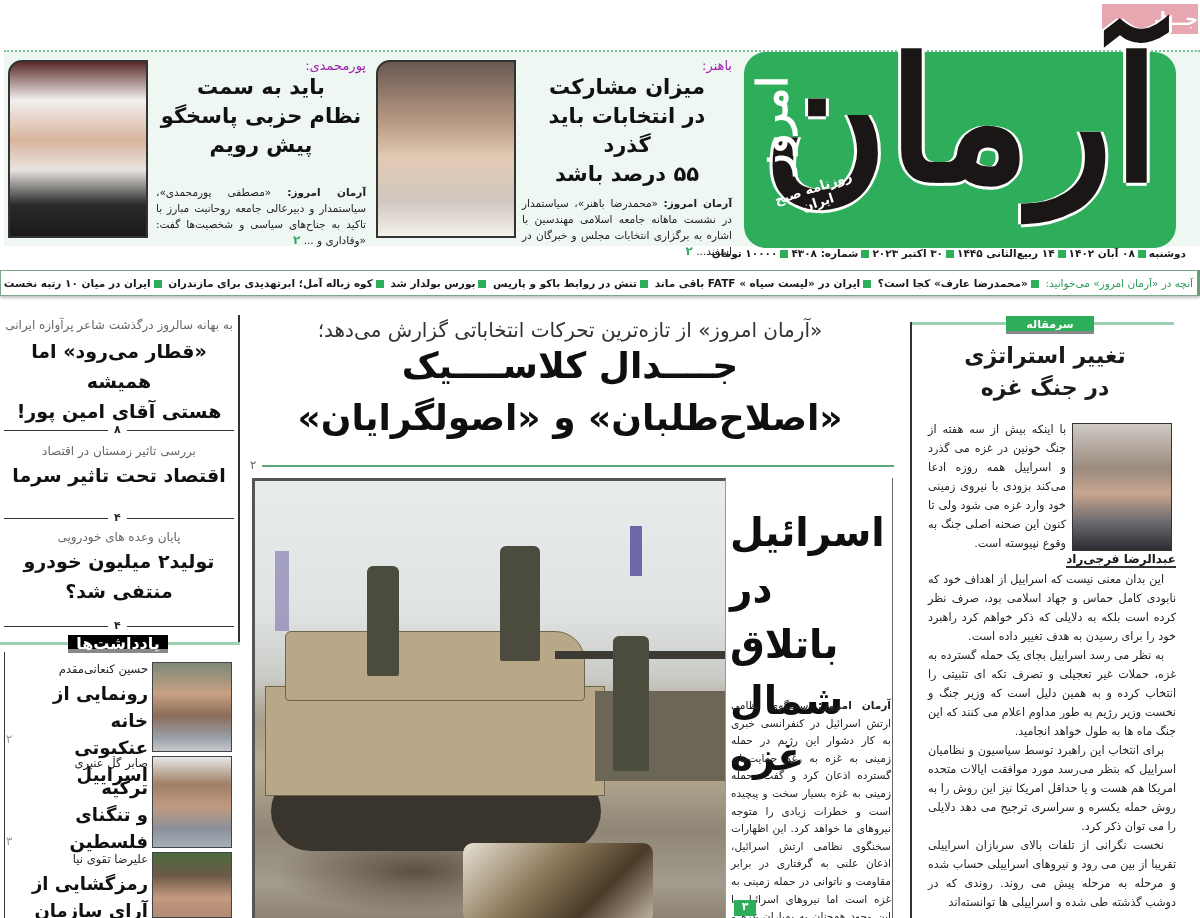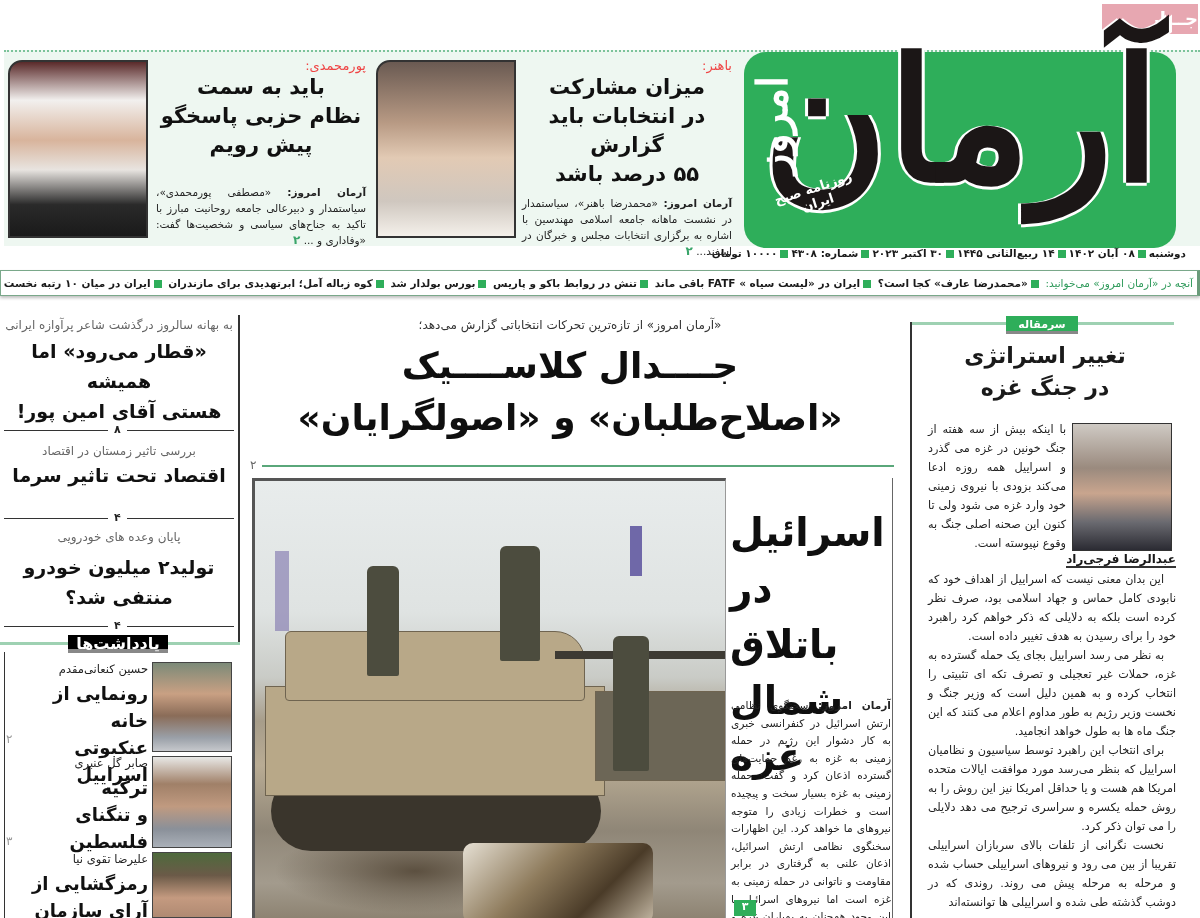--- a/index.html
+++ b/index.html
@@ -42,21 +42,21 @@
     left: 750px; top: 247px; width: 436px; height: 18px;
     font-size: 10.5px; font-weight: bold; color: #1a1a1a; text-align: right; white-space: nowrap;
   }
   .dateline .sq { display: inline-block; width: 8px; height: 8px; background: #2eae5a; margin: 0 3px; vertical-align: middle; }
 
   
   .hstory-photo {
     background: linear-gradient(180deg, #6a5a52 0%, #b89a84 35%, #e2cab4 55%, #cfc7bf 80%, #f4f0ea 100%);
     border: 2px solid #333; border-radius: 14px 0 0 0;
   }
-  .hstory-kicker { font-size: 13px; color: #ef4444; text-align: right; }
+  .hstory-kicker { font-size: 13px; color: #a21caf; text-align: right; }
   .hstory-title { font-size: 21px; font-weight: bold; line-height: 29px; text-align: center; color: #111; }
   .hstory-body { font-size: 10.5px; line-height: 16px; color: #222; text-align: justify; }
   .hstory-body b { font-weight: bold; }
   .pg-num { color: #3aa56a; font-size: 12px; font-weight: bold; }
 
   
   .ticker {
     left: 0; top: 270px; width: 1200px; height: 26px;
     border: 1px solid #7aa88a; border-right: 3px solid #6a9b7a;
     box-shadow: 0 2px 3px rgba(0,0,0,0.25);
@@ -64,35 +64,35 @@
     white-space: nowrap; overflow: hidden; padding-right: 4px; text-align: right;
   }
   .ticker .lead { color: #2e9a5a; font-weight: normal; }
   .ticker .sq { display: inline-block; width: 8px; height: 8px; background: #2eae5a; margin: 0 3px; vertical-align: middle; }
 
   
   .col-rule { background: #333; width: 2px; }
 
   
   .sar-tag {
-    left: 1006px; top: 316px; width: 72px; height: 18px;
+    left: 1006px; top: 316px; width: 88px; height: 18px;
     background: #2eae5a; color: #fff; font-size: 11px; font-weight: bold; text-align: center; line-height: 18px;
     border-bottom: 3px solid #888;
   }
   .sar-line { left: 912px; top: 322px; width: 262px; height: 3px; background: #9ed1b2; }
   .ed-title { left: 914px; top: 340px; width: 262px; font-size: 22px; font-weight: bold; line-height: 32px; text-align: center; }
   .ed-photo {
     left: 1072px; top: 423px; width: 100px; height: 128px; border: 1px solid #333;
     background: linear-gradient(180deg, #cfcac4 0%, #9a8a7e 35%, #c9a58e 55%, #6a6a70 78%, #2b2b33 100%);
   }
   .ed-author { left: 1066px; top: 552px; width: 110px; font-size: 12px; font-weight: bold; text-align: center; border-bottom: 2px solid #333; }
   .ed-body { font-size: 11.2px; line-height: 19px; text-align: justify; color: #222; }
 
   
-  .lead-kicker { left: 290px; top: 318px; width: 560px; font-size: 12px; color: #333; text-align: center; }
+  .lead-kicker { left: 290px; top: 318px; width: 560px; font-size: 20px; color: #333; text-align: center; }
   .lead-title { left: 270px; top: 340px; width: 600px; font-size: 36px; font-weight: bold; line-height: 52px; text-align: center; color: #0f0f0f; }
   .lead-rule { left: 262px; top: 465px; width: 632px; height: 2px; background: #5aa77a; }
   .lead-pg { left: 250px; top: 458px; font-size: 12px; color: #666; }
 
   .tank-photo {
     left: 252px; top: 478px; width: 474px; height: 440px; border: 3px solid #555; border-bottom: none; border-right: 1px solid #999;
     background:
       radial-gradient(ellipse 200px 60px at 160px 390px, #5c5040 0%, transparent 70%),
       linear-gradient(180deg, #e8ecec 0%, #dfe3e2 30%, #c9cbc6 45%, #a79d8a 55%, #b9ac94 65%, #8f8677 80%, #a39b8d 92%, #8d8372 100%);
   }
@@ -136,21 +136,21 @@
 
 <div class="abs dateline">
   <span>دوشنبه</span><span class="sq"></span><span>۰۸ آبان ۱۴۰۲</span><span class="sq"></span><span>۱۴ ربیع‌الثانی ۱۴۴۵</span><span class="sq"></span><span>۳۰ اکتبر ۲۰۲۳</span><span class="sq"></span><span>شماره: ۴۳۰۸</span><span class="sq"></span><span>۱۰۰۰۰ تومان</span>
 </div>
 
 <div class="abs hstory-photo" style="left:376px; top:60px; width:140px; height:178px;"></div>
 <div class="abs" style="left:522px; top:58px; width:210px;">
   <div class="hstory-kicker">باهنر:</div>
   <div class="hstory-title">
     <div>میزان مشارکت</div>
-    <div>در انتخابات باید گزارش</div>
+    <div>در انتخابات باید گذرد</div>
     <div>۵۵ درصد باشد</div>
   </div>
   <div class="hstory-body" style="margin-top:6px;">
     <b>آرمان امروز:</b>
     <span>«محمدرضا باهنر»، سیاستمدار در نشست ماهانه جامعه اسلامی مهندسین با اشاره به برگزاری انتخابات مجلس و خبرگان در اسفند...</span>
     <span class="pg-num">۲</span>
   </div>
 </div>
 
 <div class="abs hstory-photo" style="left:8px; top:60px; width:140px; height:178px; background: linear-gradient(180deg,#5a2a2a 0%,#f2f0ee 22%,#d8b49c 45%,#e8e4e0 62%,#2a2a2a 82%,#1a1a1a 100%);"></div>
@@ -246,21 +246,21 @@
   <div class="lk">بررسی تاثیر زمستان در اقتصاد</div>
   <div class="lt" style="margin-top:2px;">
     <div>اقتصاد تحت تاثیر سرما</div>
   </div>
 </div>
 <div class="abs sep" style="left:4px; top:518px; width:230px;"></div>
 <div class="abs sep-num" style="left:108px; top:511px;">۴</div>
 
 <div class="abs" style="left:4px; top:530px; width:230px;">
   <div class="lk">پایان وعده های خودرویی</div>
-  <div class="lt" style="margin-top:8px;">
+  <div class="lt" style="margin-top:2px;">
     <div>تولید۲ میلیون خودرو</div>
     <div>منتفی شد؟</div>
   </div>
 </div>
 <div class="abs sep" style="left:4px; top:626px; width:230px;"></div>
 <div class="abs sep-num" style="left:108px; top:619px;">۴</div>
 
 <div class="abs yad-line"></div>
 <div class="abs yad-tag">یادداشت‌ها</div>
 <div class="abs yad-box"></div>

